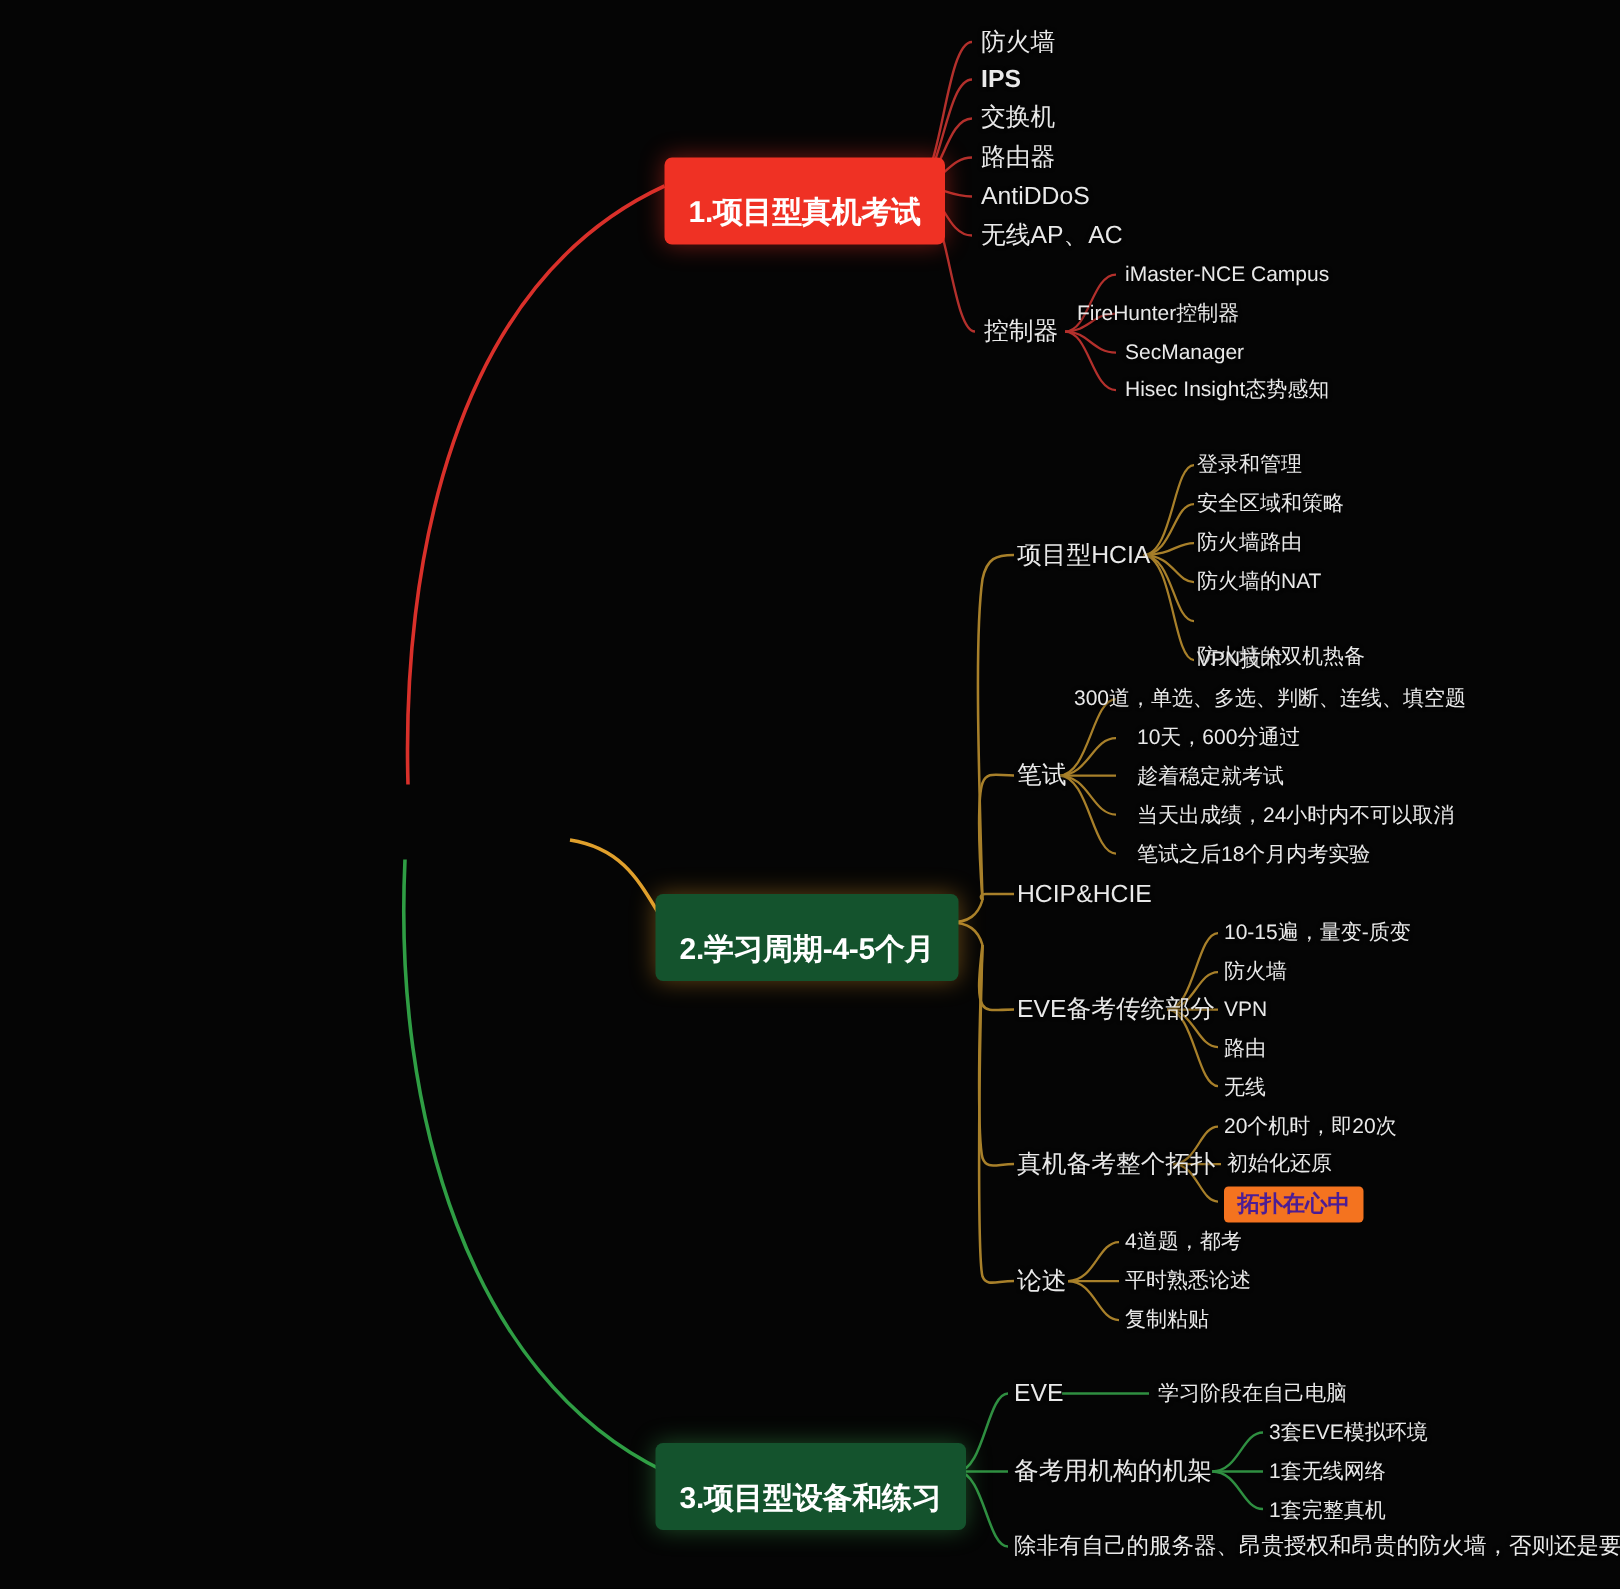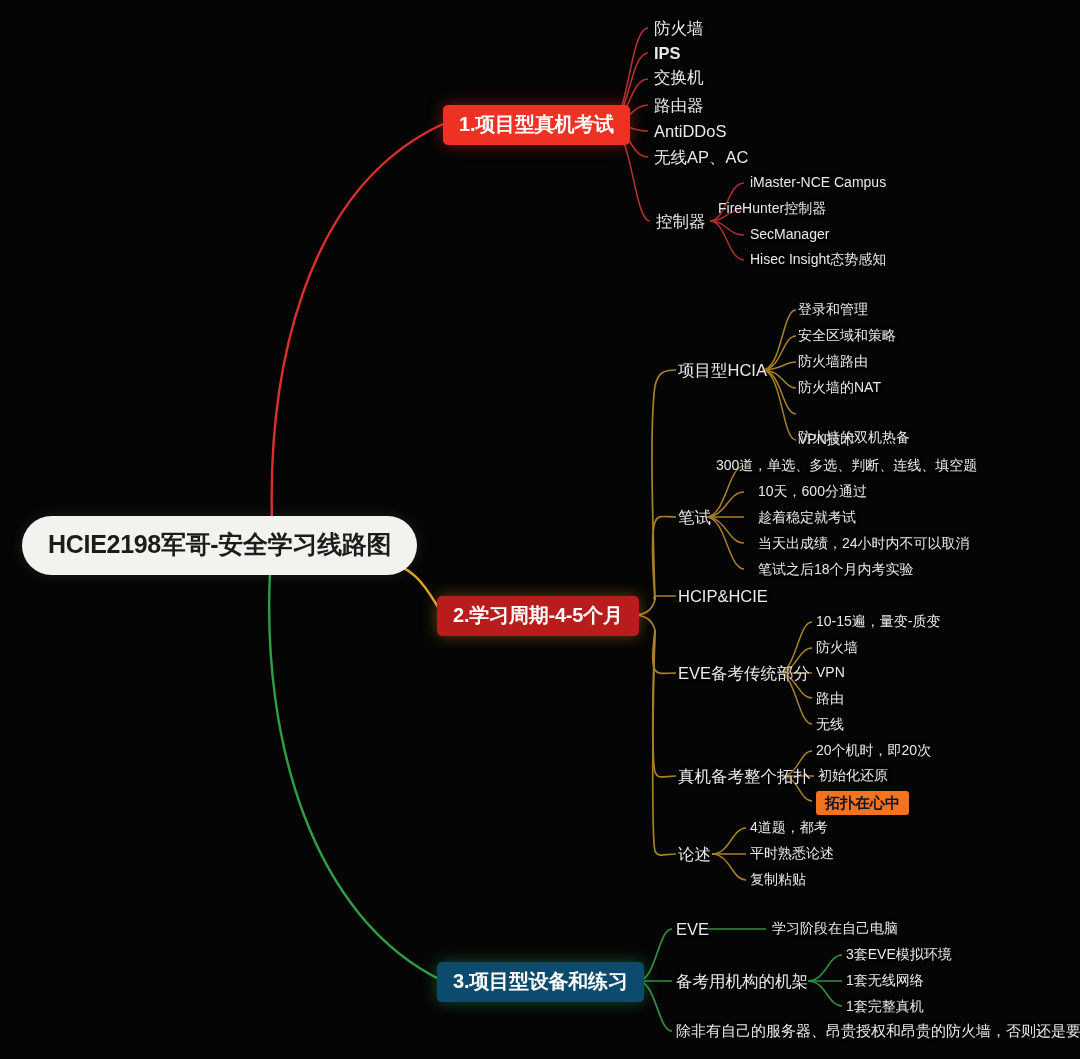--- a/index.html
+++ b/index.html
@@ -42,39 +42,39 @@
     padding: 16px 26px 18px 26px;
     box-shadow: 0 0 14px rgba(255,255,255,0.10);
   }
   
   .badge {
     color: #ffffff;
     font-size: 20px;
     font-weight: bold;
     letter-spacing: -0.2px;
     border-radius: 5px;
-    padding: 9px 16px 11px 16px;
+    padding: 27px 16px 11px 16px;
   }
   .badge.red   { background: #ef3124; box-shadow: 0 0 16px rgba(239,49,36,0.45); }
-  .badge.amber { background: #b91c1c; box-shadow: 0 0 16px rgba(238,163,43,0.40); }
-  .badge.green { background: #0c4a6e; box-shadow: 0 0 16px rgba(65,182,87,0.40); }
+  .badge.amber { background: #14532d; box-shadow: 0 0 16px rgba(238,163,43,0.40); }
+  .badge.green { background: #14532d; box-shadow: 0 0 16px rgba(65,182,87,0.40); }
   
   .leaf {
     color: #e9e9e9;
     font-size: 16px;
     font-weight: 500;
     text-shadow: 0 0 3px rgba(0,0,0,0.9);
   }
   .leaf.l2 { font-size: 16.5px; }
   .leaf.l3 { font-size: 14px; }
   .leaf.small { font-size: 15px; }
   
   .chip {
     background: #f4731f;
-    color: #0f172a;
+    color: #4c1d95;
     font-size: 15px;
     font-weight: 600;
     padding: 4px 9px 5px 9px;
     border-radius: 3px;
   }
 </style>
 </head>
 <body>
 
 <div id="stage">
@@ -169,23 +169,20 @@
       <path d="M 708,929 L 766,929"></path>
     </g>
 
     <g stroke="#2f8f41" stroke-width="1.6" fill="none">
       <path d="M 808,981 C 826,981 828,955 842,955"></path>
       <path d="M 808,981 C 826,981 830,981 842,981"></path>
       <path d="M 808,981 C 826,981 828,1006 842,1006"></path>
     </g>
   </svg>
 
-  <div class="node root" style="left:22px; top:516px;">
-    <span>HCIE2198军哥-安全学习线路图</span>
-  </div>
 
   <div class="node badge red" style="left:443px; top:105px;">
     <span>1.项目型真机考试</span>
   </div>
 
   <div class="node leaf l2" style="left:654px; top:20px;">
     <span>防火墙</span>
   </div>
   <div class="node leaf l2" style="left:654px; top:45px;font-weight:bold;">
     <span>IPS</span>

